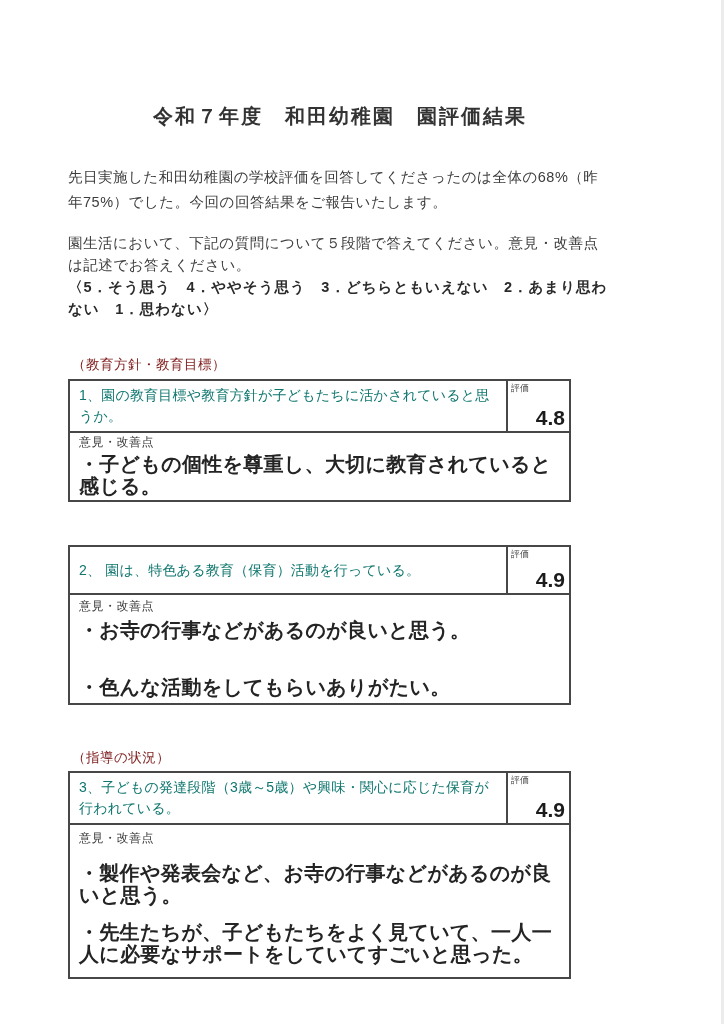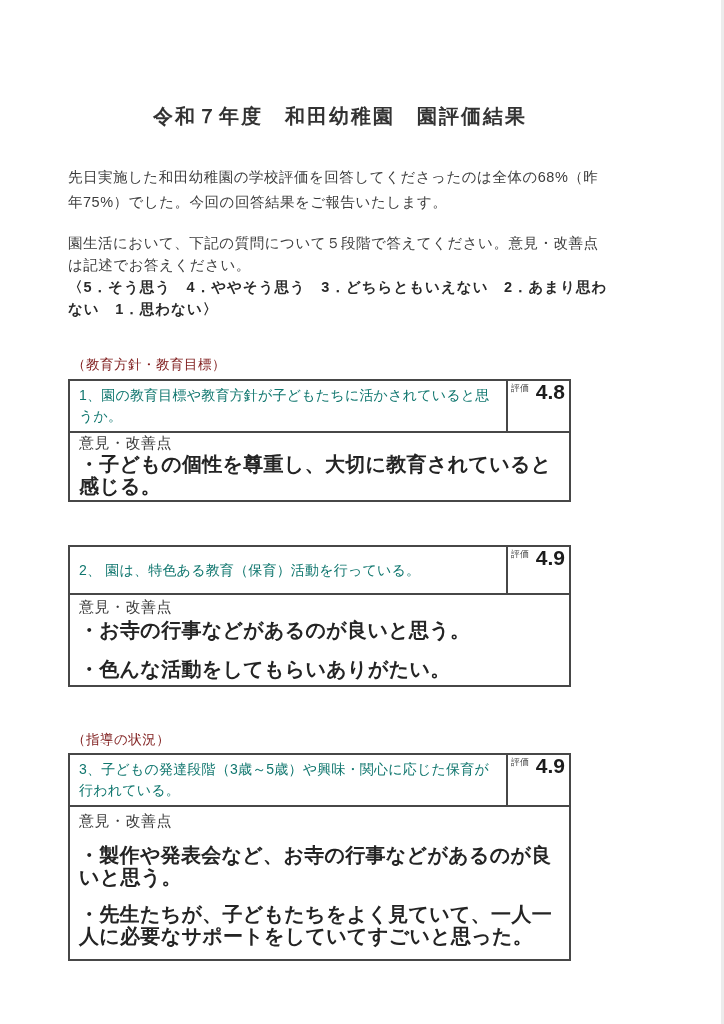--- a/index.html
+++ b/index.html
@@ -80,57 +80,57 @@
     line-height: 21px;
     letter-spacing: 0.2px;
     min-height: 44px;
     color: #0f766e;
   }
   .t2 .qcell, .t3 .qcell { min-height: 46px; }
   .rcell {
     width: 63px; flex: 0 0 63px;
     border-left: 2px solid #474747;
     display: flex;
-    flex-direction: row;
+    flex-direction: column;
     justify-content: space-between;
   }
   .rlabel {
     font-size: 9px;
     line-height: 11px;
     padding: 2px 0 0 3px;
     color: #3c3c3c;
   }
   .rvalue {
     font-size: 21px;
     font-weight: 700;
     color: #1c1c1c;
     text-align: right;
     padding: 0 4px 2px 0;
     line-height: 22px;
   }
   .crow { padding: 5px 10px 5px 9px; }
   .clabel {
-    font-size: 15px;
+    font-size: 12px;
     line-height: 13px;
     letter-spacing: 0.5px;
     color: #3a3a3a;
   }
   .comment {
     margin: 6px 0 0;
     font-size: 20px;
     font-weight: 700;
     line-height: 22px;
     color: #242424;
     letter-spacing: 0.3px;
   }
   .t1 .crow { padding: 3px 10px 3px 9px; }
   .t1 .comment { margin-top: 4px; }
   .t2 .comment { }
   .t2 .comment + .comment { margin-top: 12px; }
-  .t2 .comment.last { margin-top: 17px; }
+  .t2 .comment.last { margin-top: 35px; }
   .t3 .crow { padding: 7px 10px 12px 9px; }
   .t3 .comment { margin-top: 17px; }
   .t3 .comment + .comment { margin-top: 15px; }
 </style>
 </head>
 <body>
 
 <div class="page">
   <div class="scan-edge"></div>
 

